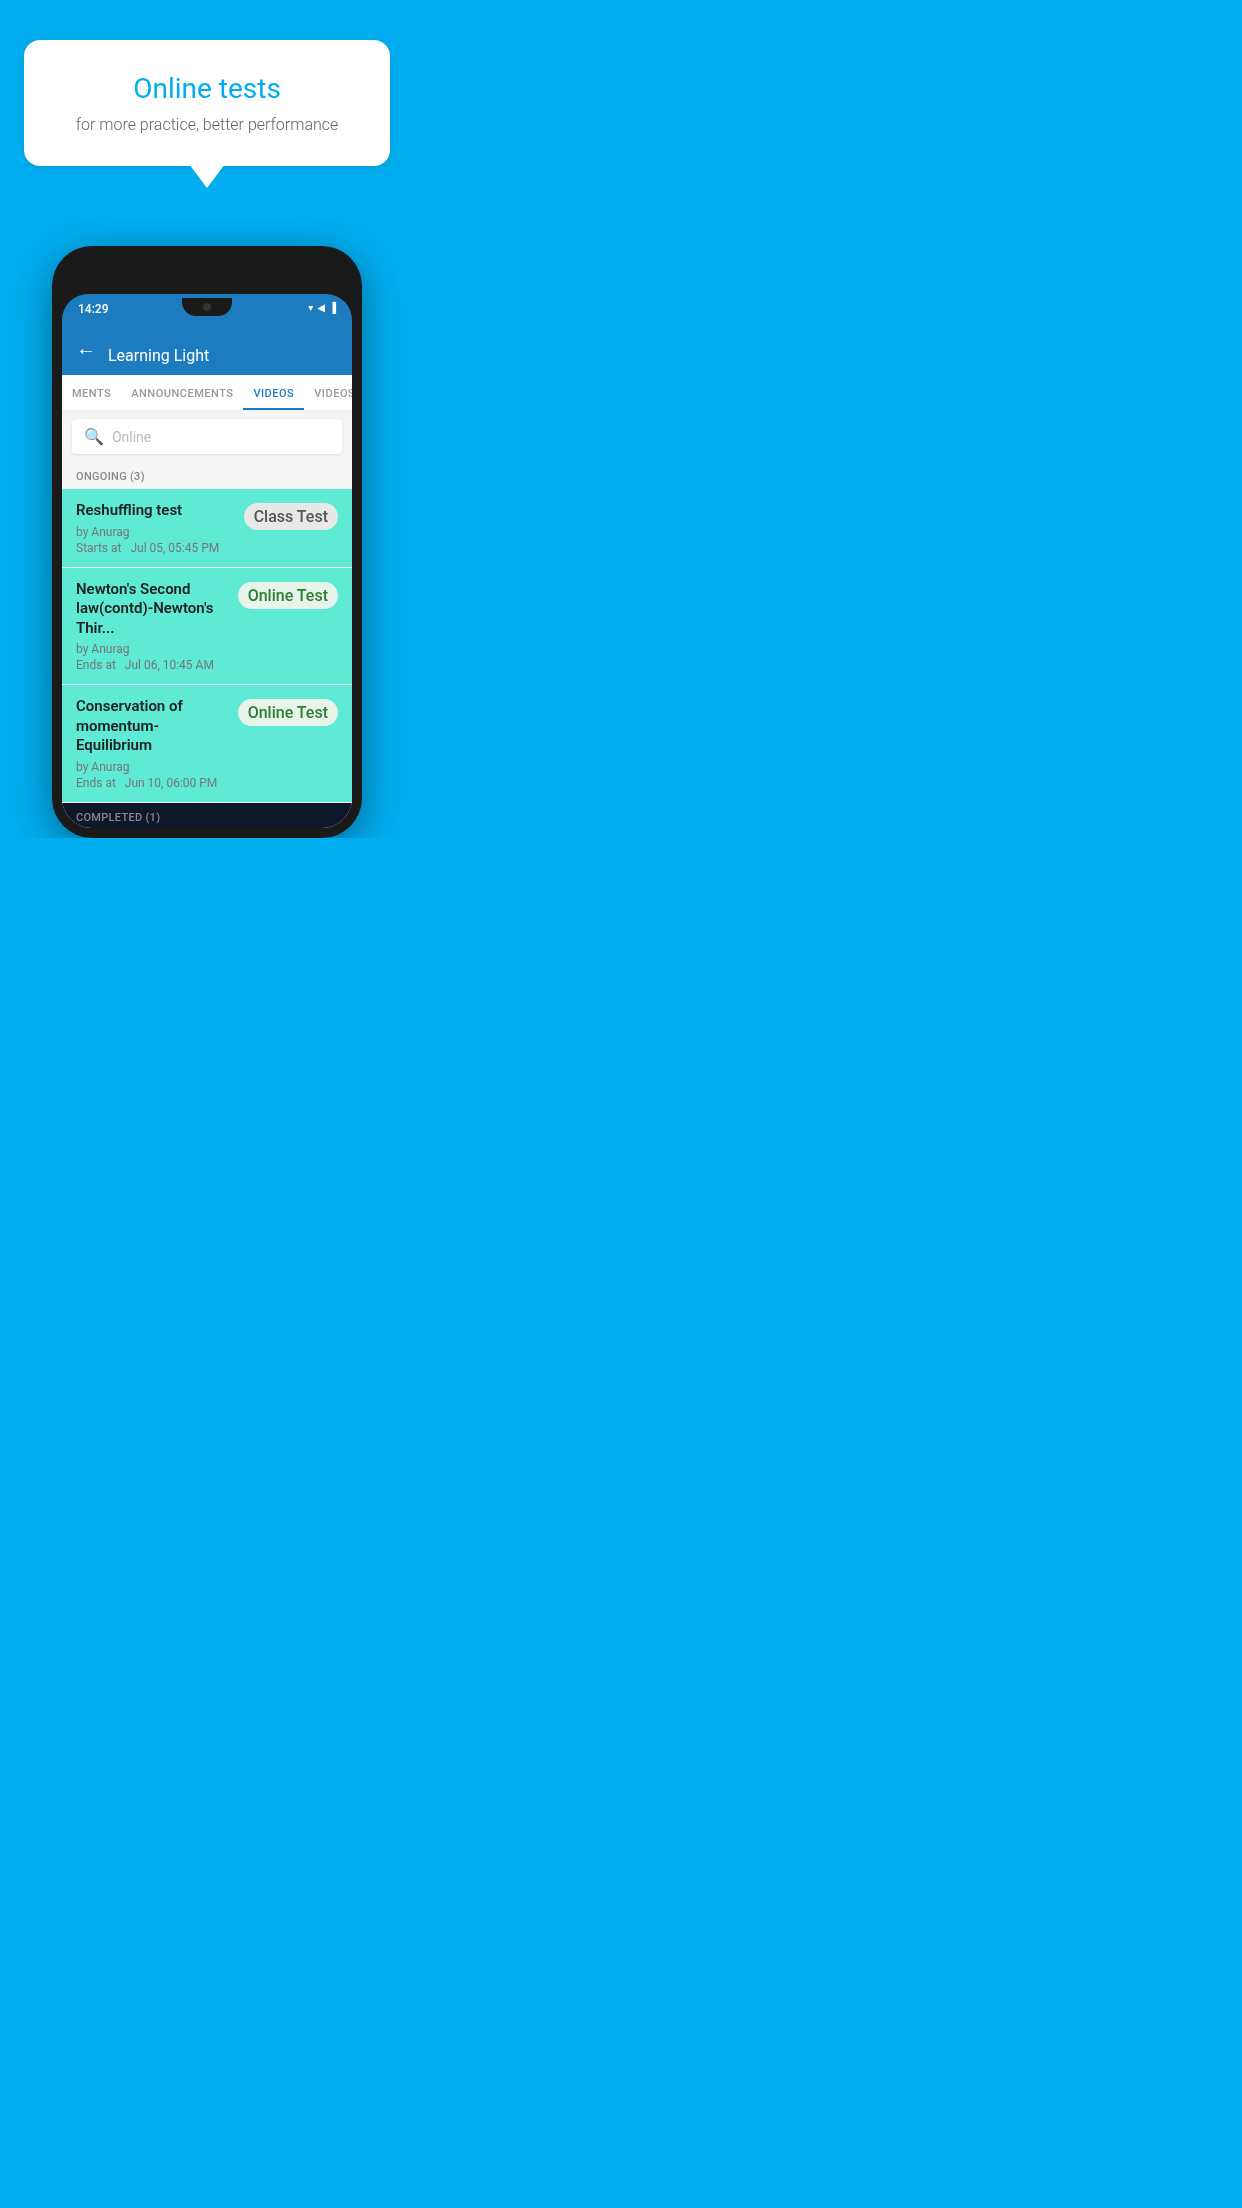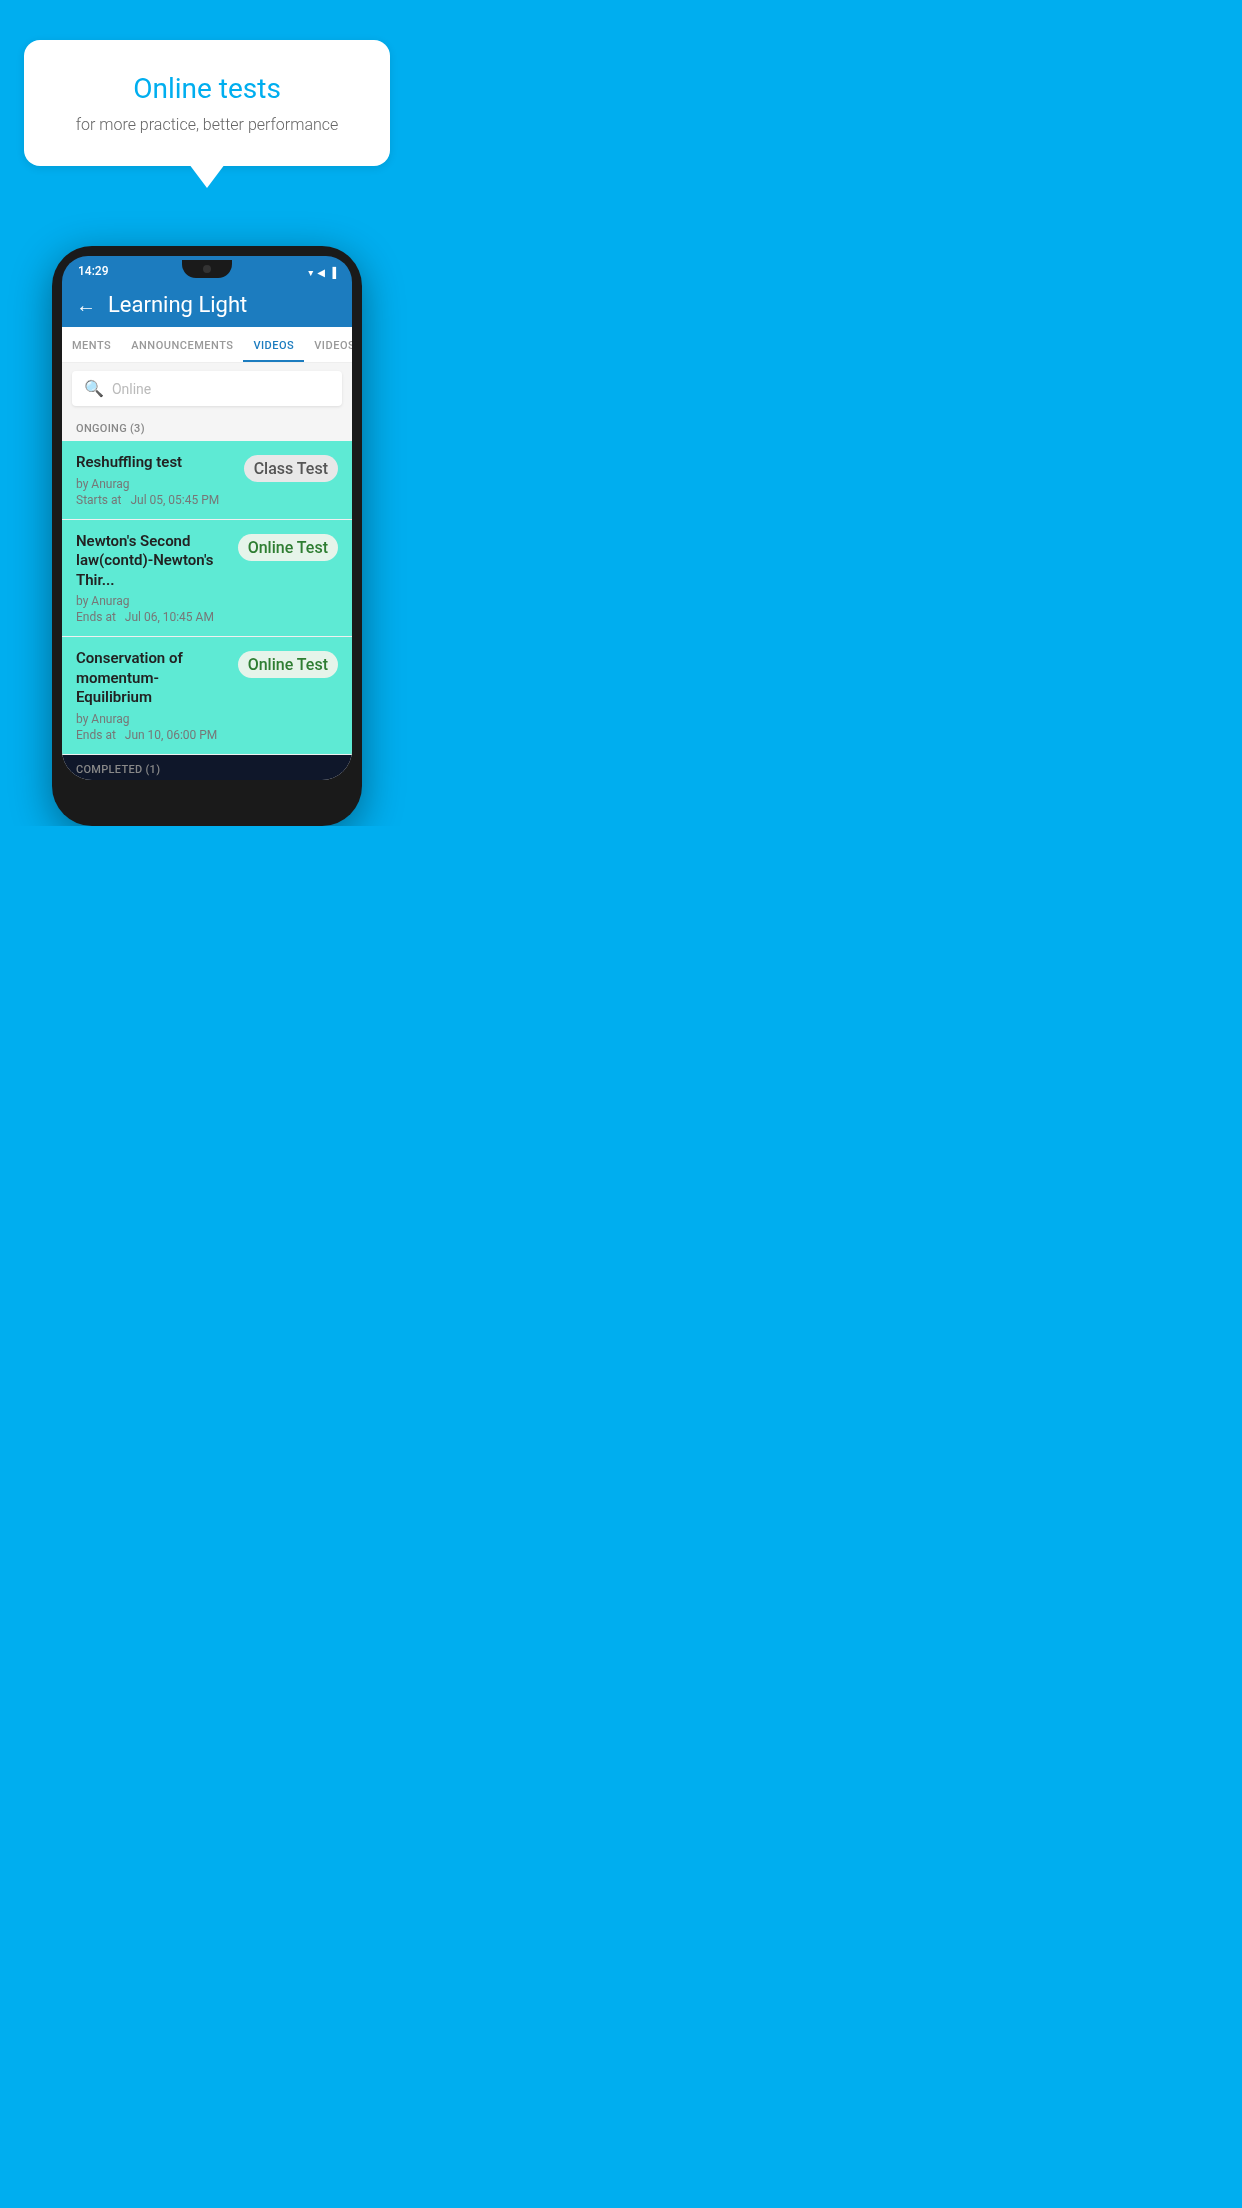--- a/index.html
+++ b/index.html
@@ -75,24 +75,25 @@
       border-radius: 40px;
       padding: 10px;
       position: relative;
       box-shadow: 0 10px 40px rgba(0,0,0,0.4);
     }
 
     .phone-notch-bar {
       background: #1c7cbf;
       border-radius: 30px 30px 0 0;
       display: flex;
-      align-items: flex-end;
+      align-items: flex-start;
       justify-content: space-between;
       padding: 8px 16px 4px;
       position: relative;
+      margin-top: 38px;
     }
 
     .status-time {
       color: white;
       font-size: 12px;
       font-weight: 500;
     }
 
     .notch {
       position: absolute;
@@ -136,22 +137,23 @@
     }
 
     .back-arrow {
       color: white;
       font-size: 20px;
       cursor: pointer;
     }
 
     .app-title {
       color: white;
-      font-size: 22px;
+      font-size: 16px;
       font-weight: 400;
+      margin-top: 16px;
     }
 
     
     .tabs-bar {
       background: white;
       display: flex;
       overflow-x: auto;
       border-bottom: 1px solid #eee;
     }
 

